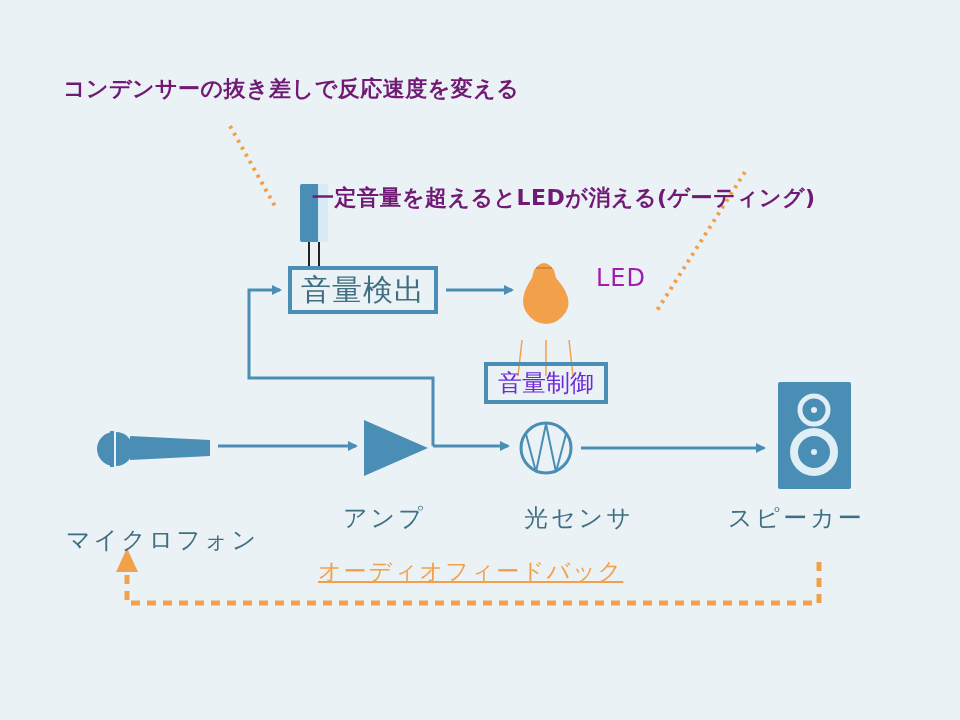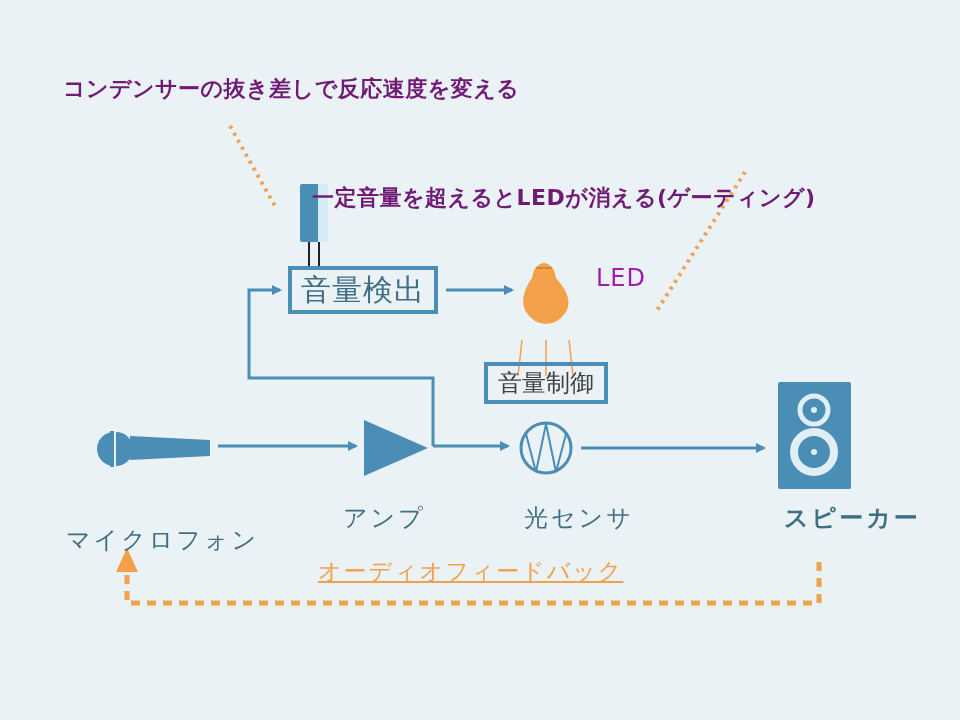--- a/index.html
+++ b/index.html
@@ -13,21 +13,21 @@
   .lbl { position: absolute; white-space: nowrap; line-height: 1; }
   .note { color: #701a75; font-weight: bold; font-size: 22px; letter-spacing: 0.5px; }
   .dev { color: #3f6f82; font-size: 24px; letter-spacing: 3px; }
   .fb { color: #f2a14a; font-size: 23px; letter-spacing: 2px; }
   .box {
     position: absolute; box-sizing: border-box;
     border: 4px solid #4a8db5; display: flex; align-items: center; justify-content: center;
     white-space: nowrap;
   }
   .box-detect { left: 288px; top: 266px; width: 150px; height: 48px; color: #3f6f82; font-size: 30px; letter-spacing: 1px; }
-  .box-volume { left: 484px; top: 362px; width: 124px; height: 42px; color: #404040; font-size: 24px; }
+  .box-volume { left: 484px; top: 362px; width: 124px; height: 42px; color: #6d28d9; font-size: 24px; }
   .led-text { color: #a21caf; font-size: 24px; letter-spacing: 1px; }
 </style>
 </head>
 <body>
 
 <svg id="diagram" width="960" height="720" viewBox="0 0 960 720">
   <defs>
     <marker id="arrow-blue" markerWidth="10" markerHeight="10" refX="8" refY="5" orient="auto" markerUnits="userSpaceOnUse">
       <path d="M0,0 L10,5 L0,10 Z" fill="#4a8db5"></path>
     </marker>
@@ -90,15 +90,15 @@
   <span>音量検出</span>
 </div>
 <div class="box box-volume">
   <span>音量制御</span>
 </div>
 <div class="lbl led-text" style="left:596px; top:266px;">LED</div>
 
 <div class="lbl dev" style="left:66px; top:528px;">マイクロフォン</div>
 <div class="lbl dev" style="left:343px; top:506px;">アンプ</div>
 <div class="lbl dev" style="left:524px; top:506px;">光センサ</div>
-<div class="lbl dev" style="left:784px; top:506px;font-weight:bold;">スピーカー</div>
+<div class="lbl dev" style="left:728px; top:506px;">スピーカー</div>
 
 <div class="lbl fb" style="left:318px; top:560px;text-decoration:underline;">オーディオフィードバック</div>
 
 </body></html>

